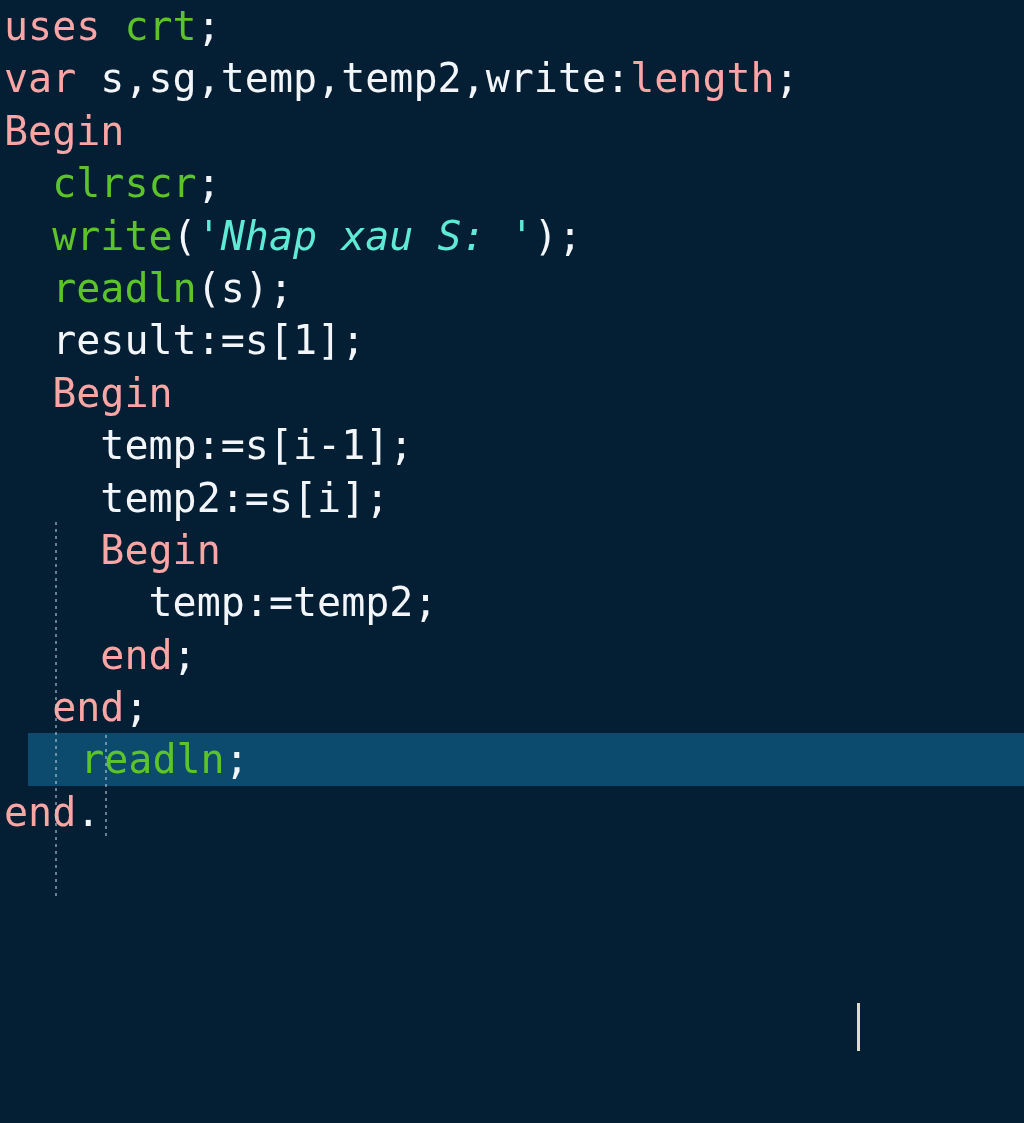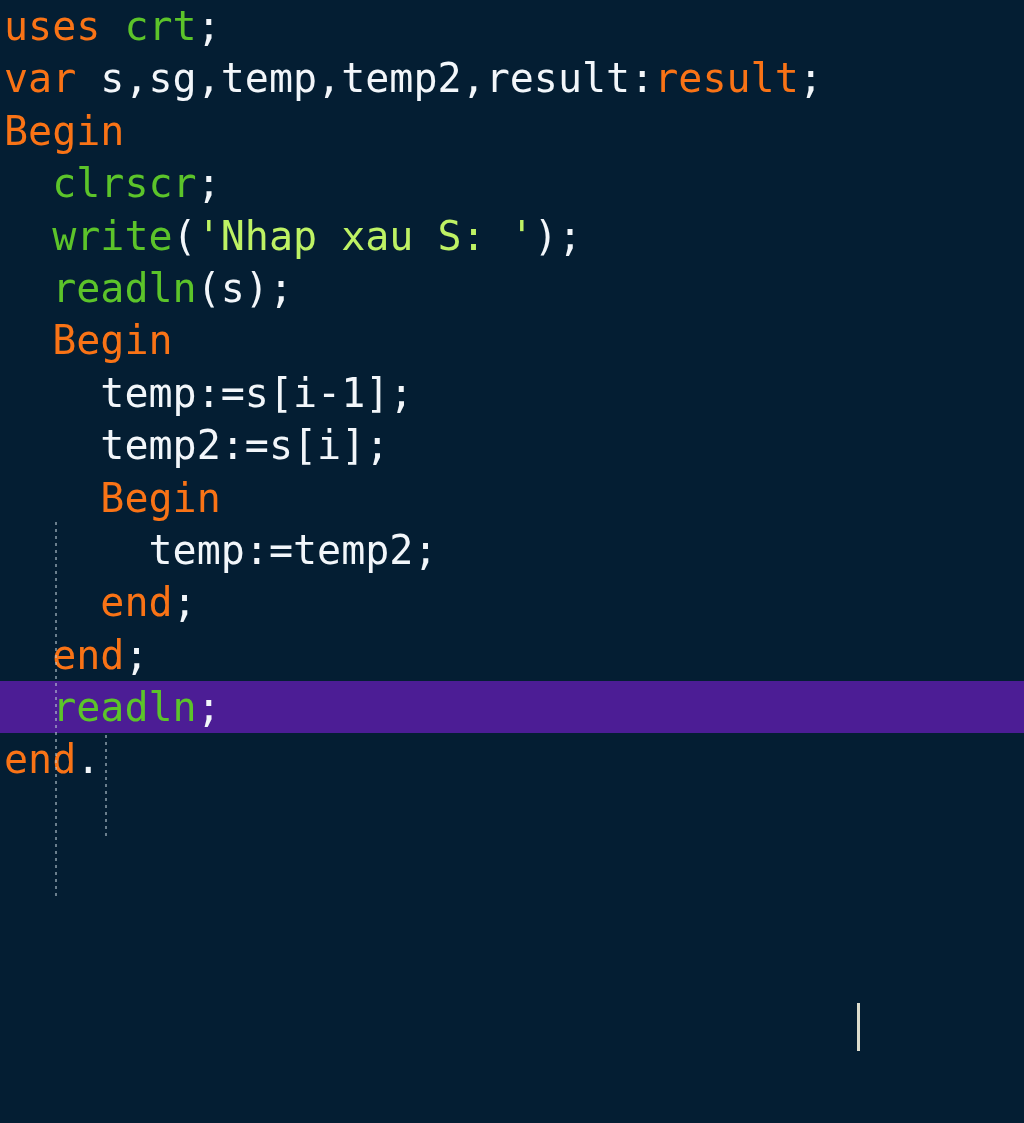--- a/index.html
+++ b/index.html
@@ -37,27 +37,28 @@
     line-height: 52.4px;
     font-size: 40px;
     letter-spacing: 0px;
     white-space: pre;
     color: #f2f6fa;
     padding-left: 4px;
     box-sizing: border-box;
   }
 
   .line.current {
-    background: #4c1d95;
+    background: #0c4a6e;
+    margin-left: 28px;
   }
 
   
-  .kw   { color: #f97316; }          
+  .kw   { color: #fca5a5; }          
   .fn   { color: #5cc42a; text-align: center; }          
-  .str  { color: #bef264; }  
+  .str  { color: #5eead4; font-style: italic; }  
   .id   { color: #f2f6fa; }          
 
   
   .indent-guide {
     position: absolute;
     width: 2px;
     background-image: linear-gradient(to bottom,
                         rgba(190,205,215,0.55) 0px,
                         rgba(190,205,215,0.55) 3px,
                         rgba(190,205,215,0) 3px,
@@ -74,25 +75,26 @@
     background: #dcdccd;
     pointer-events: none;
   }
 </style>
 </head>
 <body>
 
 <div id="editor">
   <div class="code-area" id="code-area">
       <div class="line"><span class="kw">uses</span><span class="id"> </span><span class="fn">crt</span><span class="id">;</span></div>
-      <div class="line"><span class="kw">var</span><span class="id"> s,sg,temp,temp2,result:</span><span class="kw">result</span><span class="id">;</span></div>
+      <div class="line"><span class="kw">var</span><span class="id"> s,sg,temp,temp2,write:</span><span class="kw">length</span><span class="id">;</span></div>
       <div class="line"><span class="kw">Begin</span></div>
       <div class="line"><span class="id">  </span><span class="fn">clrscr</span><span class="id">;</span></div>
       <div class="line"><span class="id">  </span><span class="fn">write</span><span class="id">(</span><span class="str">'Nhap xau S: '</span><span class="id">);</span></div>
       <div class="line"><span class="id">  </span><span class="fn">readln</span><span class="id">(s);</span></div>
+      <div class="line"><span class="id">  result:=s[1];</span></div>
       <div class="line"><span class="id">  </span><span class="kw">Begin</span></div>
       <div class="line"><span class="id">    temp:=s[i-1];</span></div>
       <div class="line"><span class="id">    temp2:=s[i];</span></div>
       <div class="line"><span class="id">    </span><span class="kw">Begin</span></div>
       <div class="line"><span class="id">      temp:=temp2;</span></div>
       <div class="line"><span class="id">    </span><span class="kw">end</span><span class="id">;</span></div>
       <div class="line"><span class="id">  </span><span class="kw">end</span><span class="id">;</span></div>
       <div class="line current"><span class="id">  </span><span class="fn">readln</span><span class="id">;</span></div>
       <div class="line"><span class="kw">end</span><span class="id">.</span></div>
     </div>

